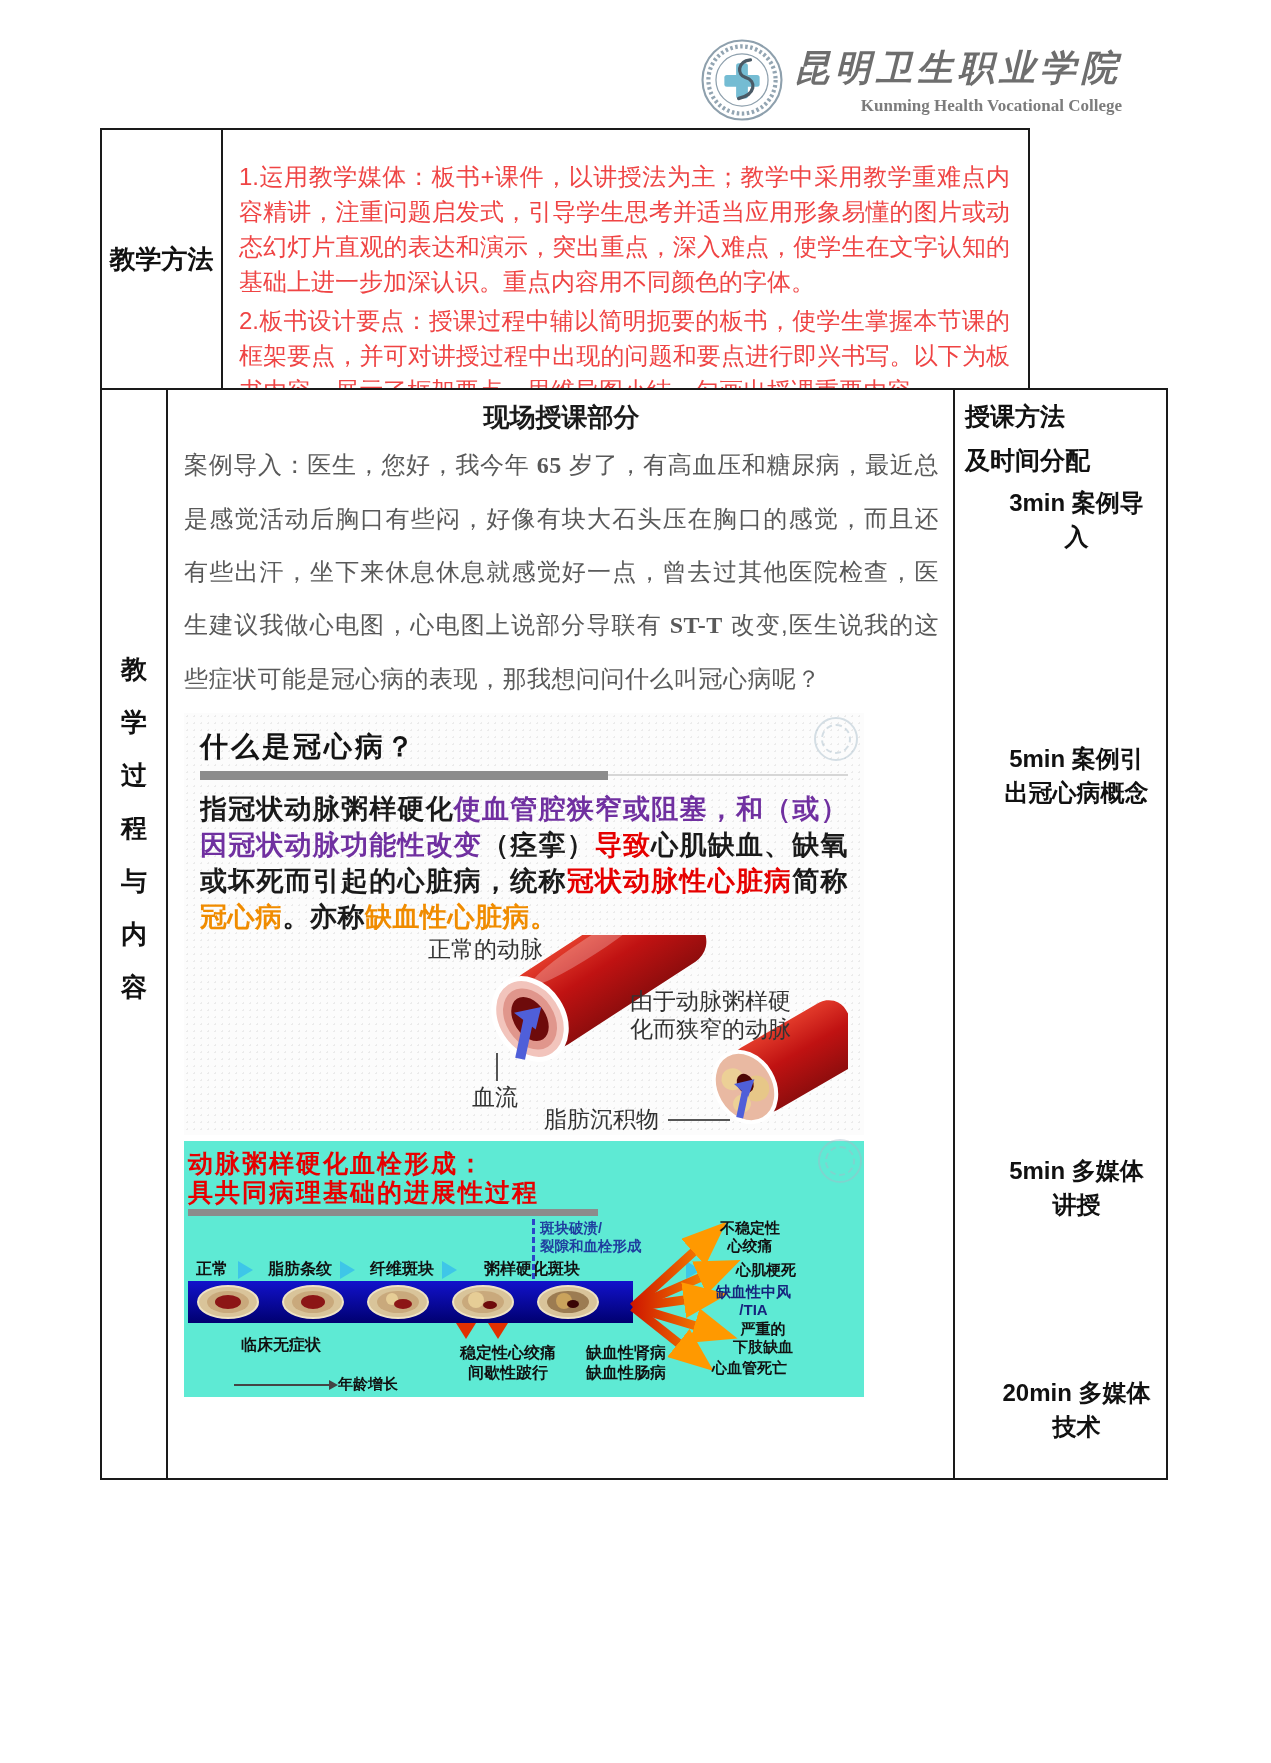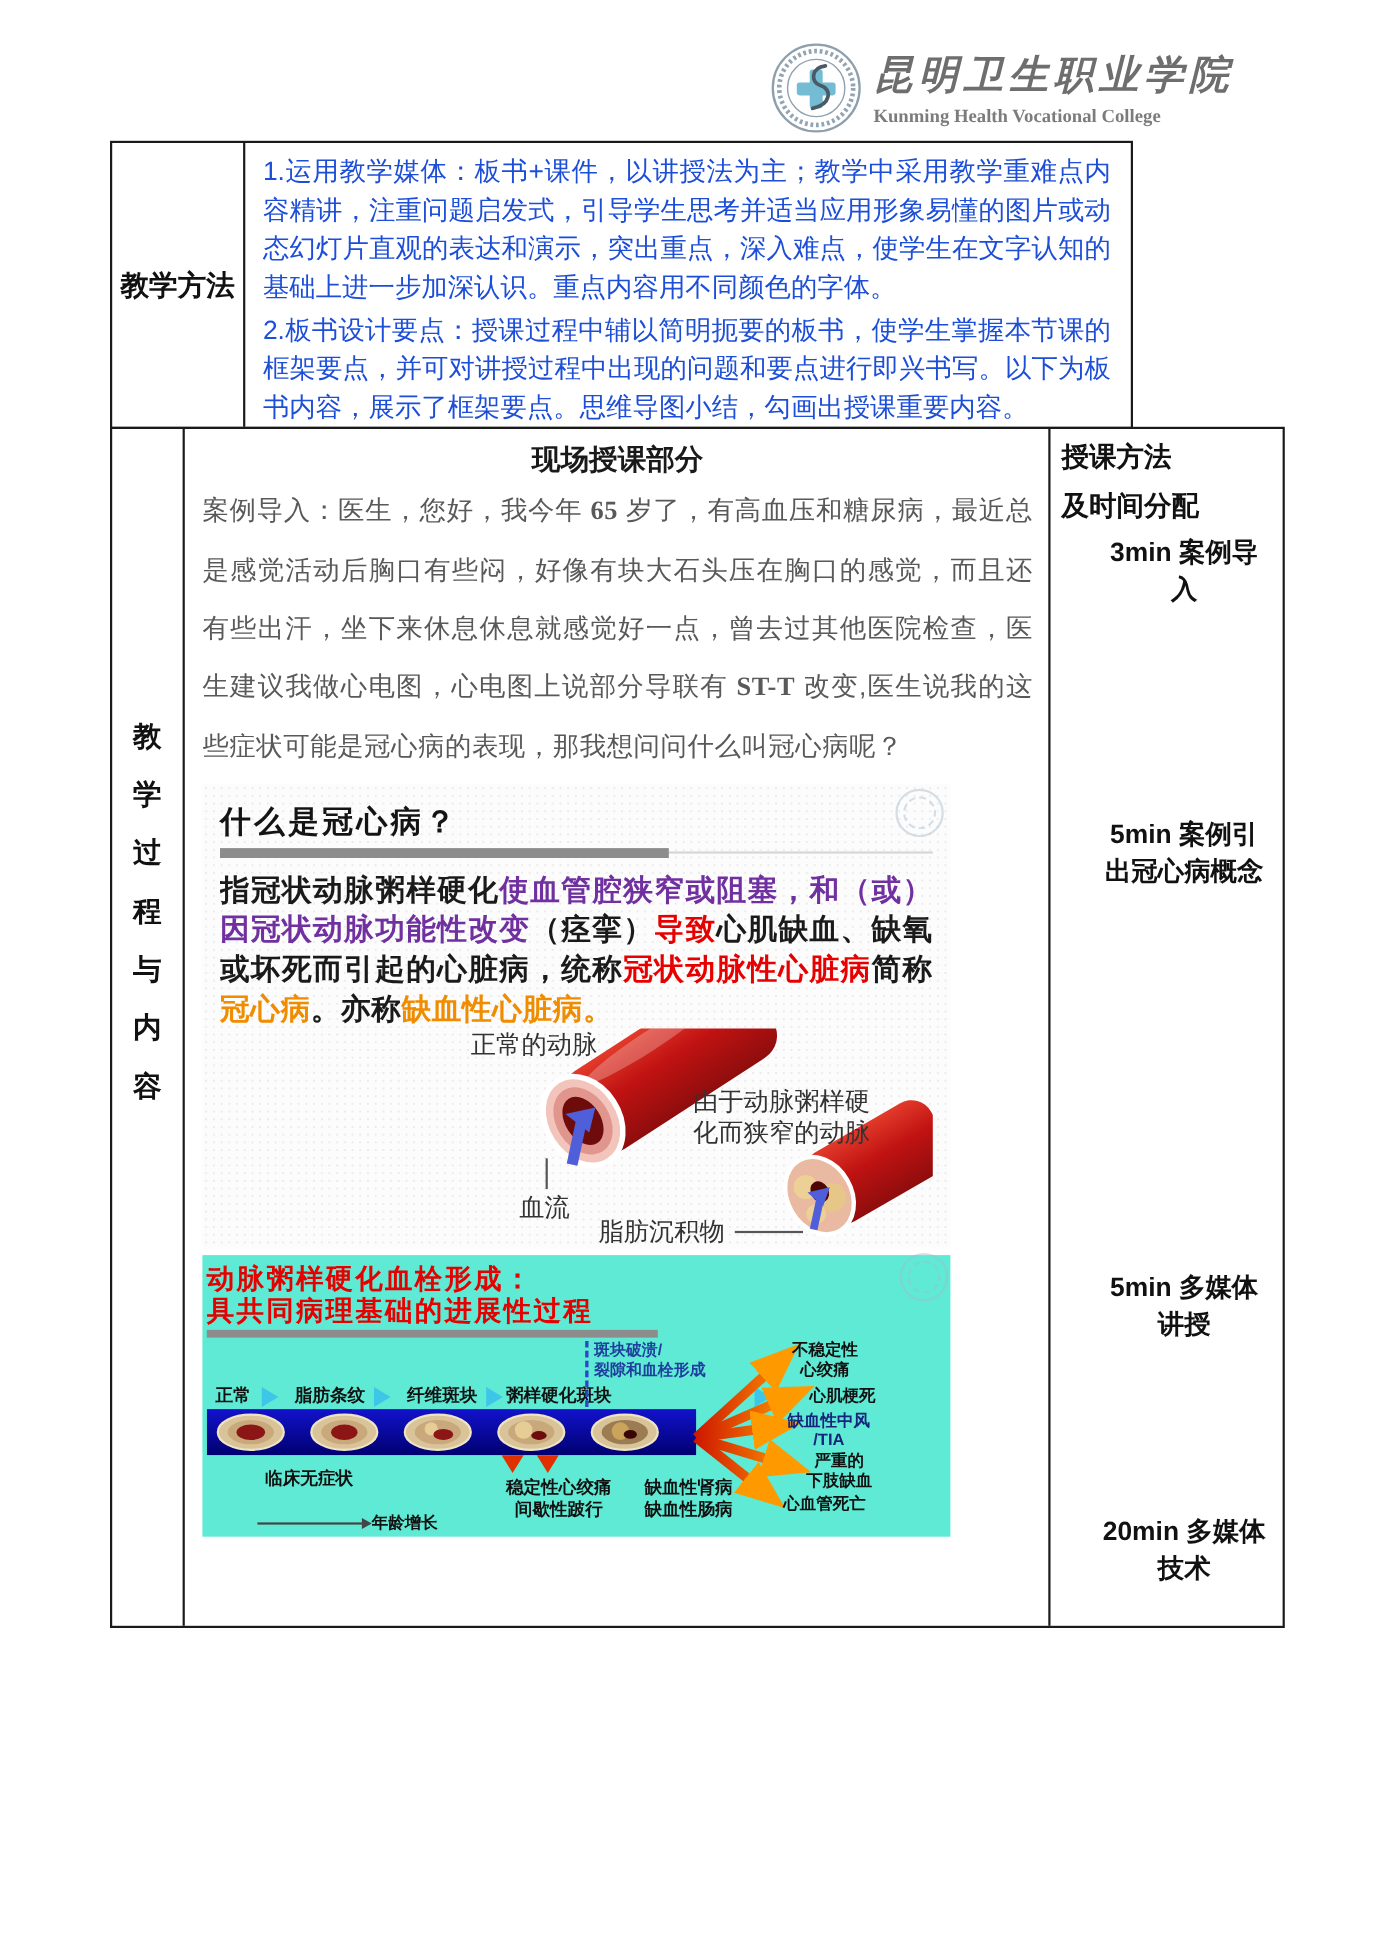--- a/index.html
+++ b/index.html
@@ -6,30 +6,30 @@
   html,body { background:#ffffff; }
   body { width:1271px; height:1763px; position:relative; overflow:hidden;
          font-family:"Liberation Sans", sans-serif; color:#1a1a1a; }
 
   
   .logo-wrap { position:absolute; left:700px; top:36px; width:380px; height:88px; display:flex; align-items:center; }
   .seal { width:84px; height:84px; flex:0 0 auto; }
   .logo-text { margin-left:10px; }
   .logo-zh { font-family:"Liberation Serif", serif; font-style:italic; font-weight:bold;
              font-size:36px; color:#6e6e6e; letter-spacing:5px; white-space:nowrap; }
-  .logo-en { font-family:"Liberation Serif", serif; font-weight:bold; font-size:17px; color:#7c7c7c; margin-top:3px; }
+  .logo-en { font-family:"Liberation Serif", serif; font-weight:bold; font-size:17px; color:#7c7c7c; margin-top:3px;text-align:right; }
 
   
   .t1 { position:absolute; left:100px; top:128px; width:930px; height:262px;
         border:2px solid #1a1a1a; display:flex; }
   .t1-label { width:121px; border-right:2px solid #1a1a1a; display:flex;
               align-items:center; justify-content:center;
               font-size:26px; font-weight:bold; color:#111; }
   .t1-content { flex:1; padding:9px 18px 16px 16px; font-size:24px; line-height:35px;
-                color:#1d4ed8; text-align:justify; overflow:hidden; }
+                color:#ef4444; text-align:justify; overflow:hidden;margin-top:20px; }
   .t1-content p + p { margin-top:4px; }
 
   
   .t2 { position:absolute; left:100px; top:388px; width:1068px; height:1092px;
         border:2px solid #1a1a1a; display:flex; }
   .t2-label { width:66px; border-right:2px solid #1a1a1a; display:flex; flex-direction:column;
               align-items:center; padding-top:262px; gap:18px;
               font-size:26px; font-weight:bold; color:#111; }
   .t2-main { width:787px; border-right:2px solid #1a1a1a; padding:10px 14px 0 16px;
              position:relative; overflow:hidden; }
@@ -201,21 +201,21 @@
           </div>
 
         <div class="diagram">
 
           <span class="stage" style="left:8px;">正常</span>
           <span class="tri-right" style="left:50px;"></span>
           <span class="stage" style="left:80px;">脂肪条纹</span>
           <span class="tri-right" style="left:152px;"></span>
           <span class="stage" style="left:182px;">纤维斑块</span>
           <span class="tri-right" style="left:254px;"></span>
-          <span class="stage" style="left:272px;">粥样硬化斑块</span>
+          <span class="stage" style="left:296px;">粥样硬化斑块</span>
           <span class="tri-right" style="left:498px;"></span>
 
           <div class="dash-v"></div>
           <div class="rupture pre">斑块破溃/
 裂隙和血栓形成</div>
 
           <svg class="band" width="445" height="42" viewBox="0 0 445 42">
             <defs>
               <linearGradient id="bandg" x1="0" y1="0" x2="0" y2="1">
                 <stop offset="0" stop-color="#1212cc"></stop>

